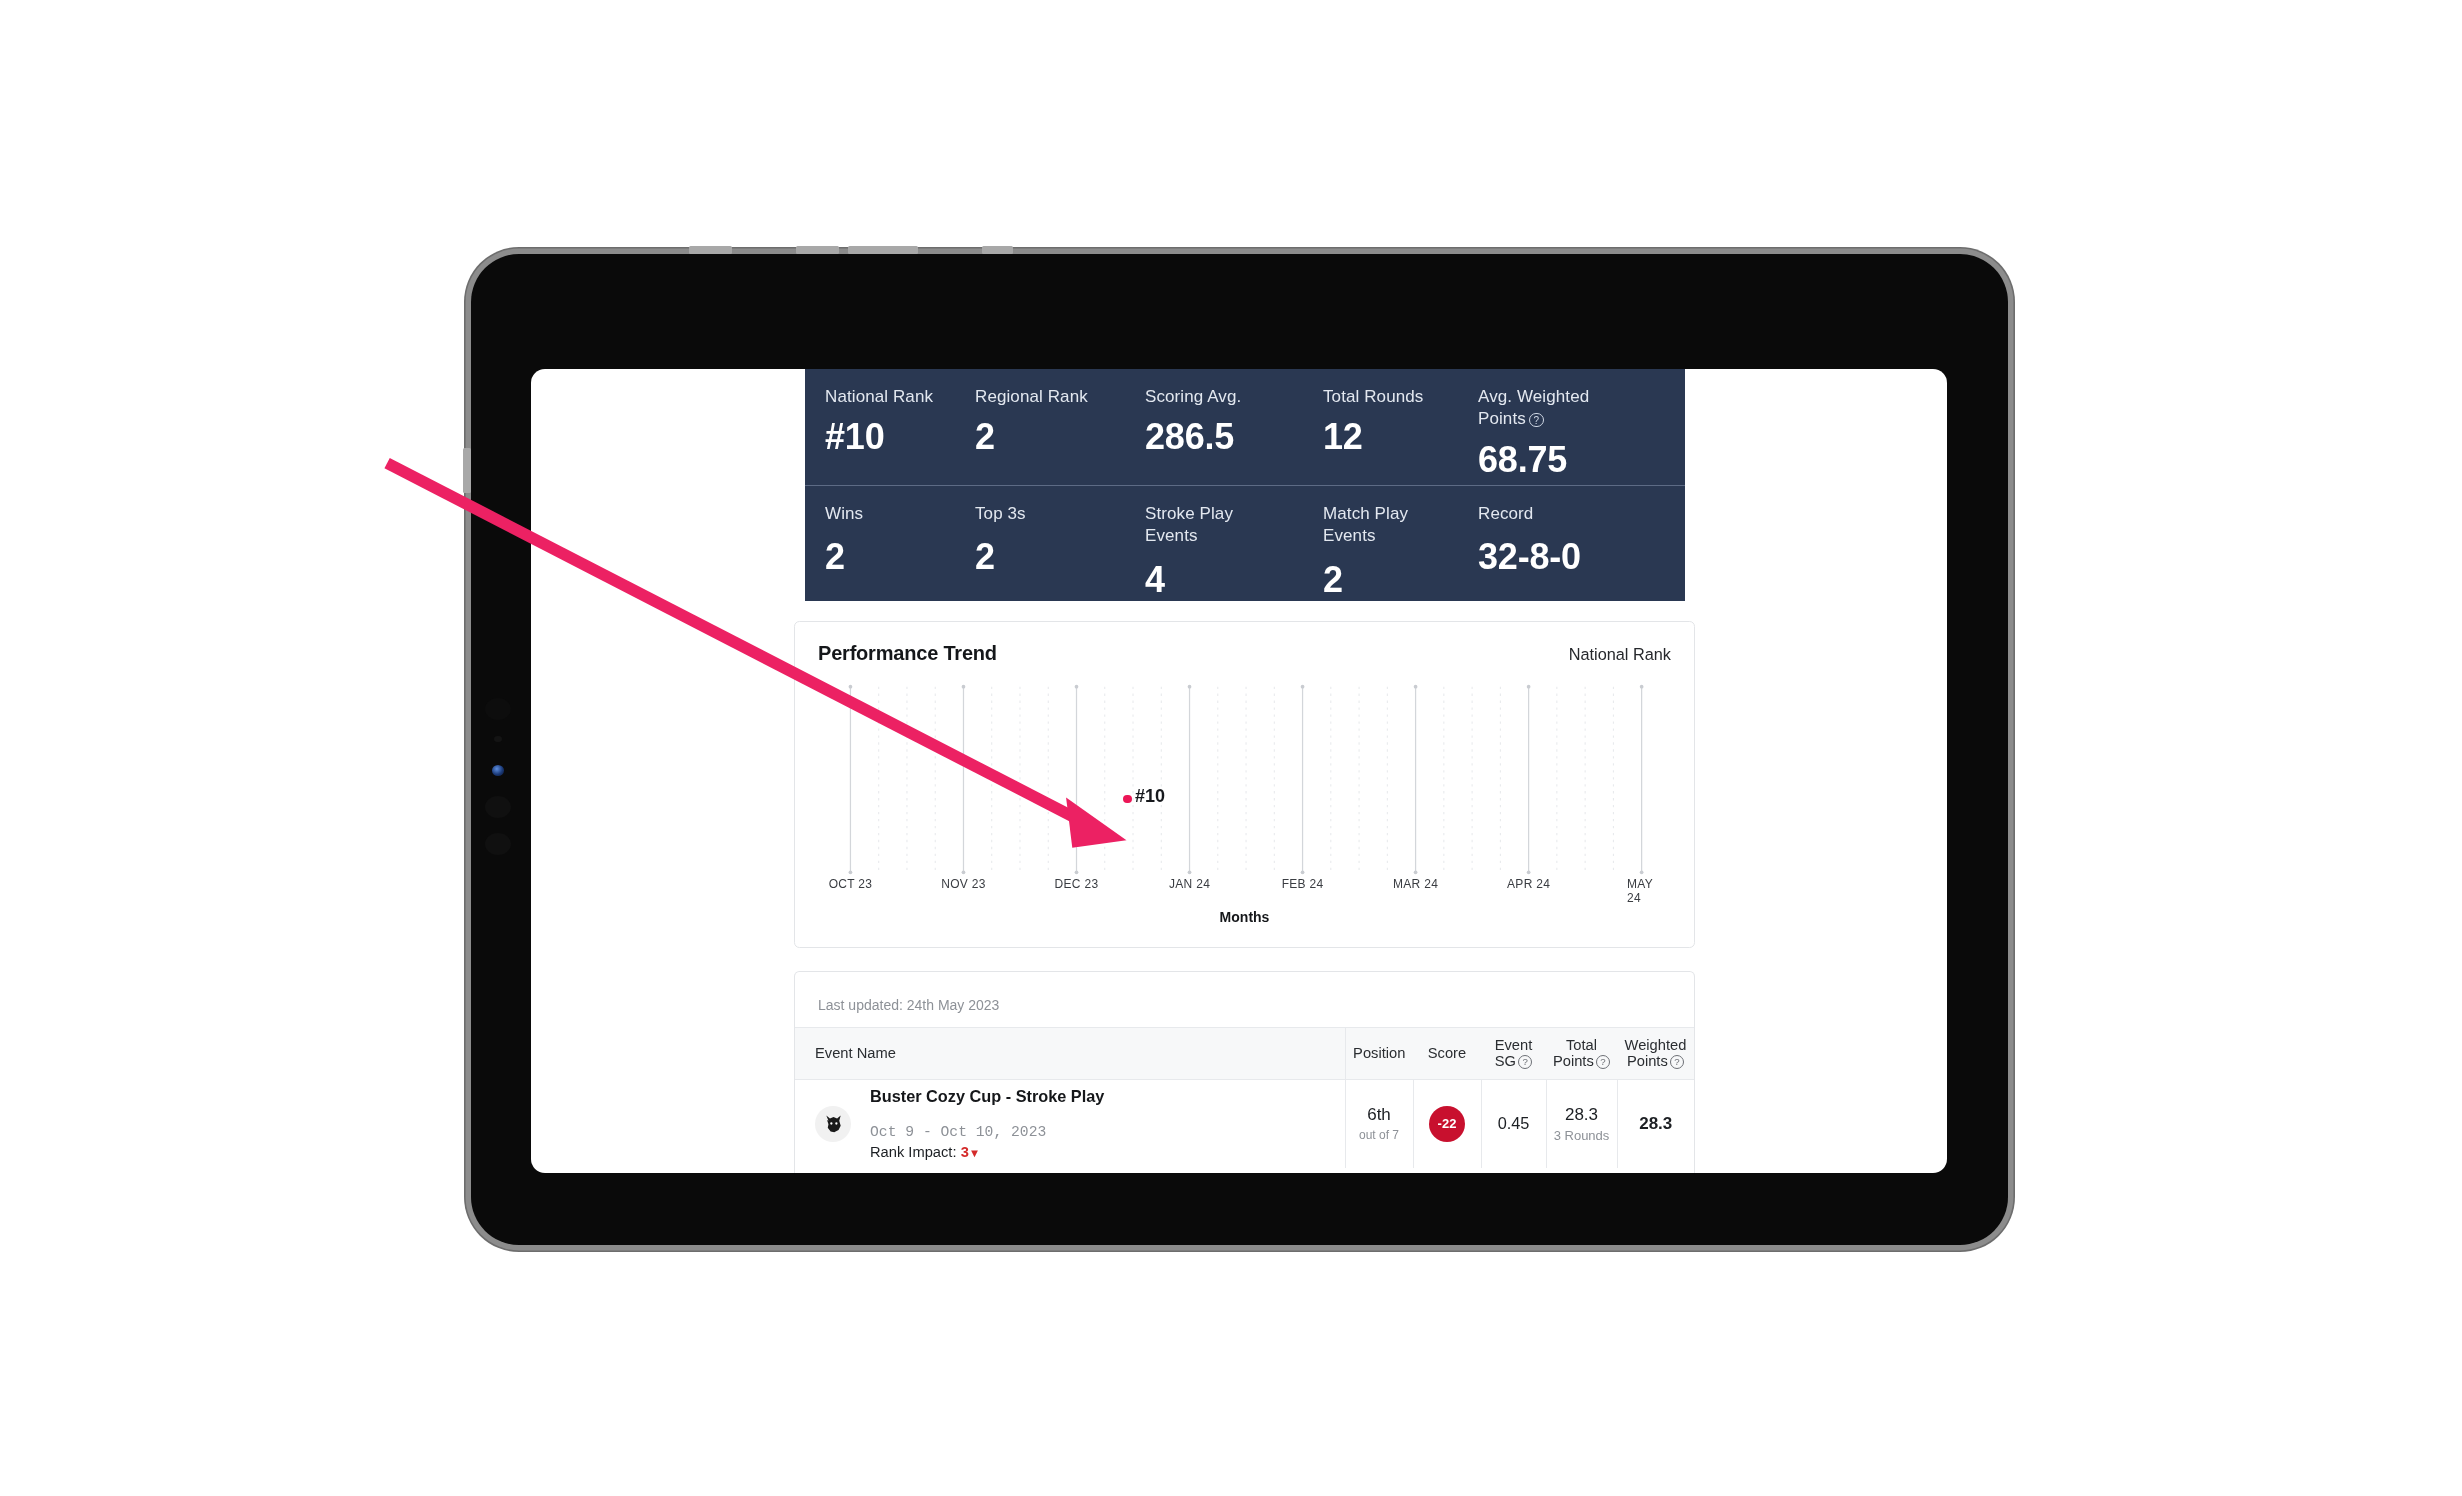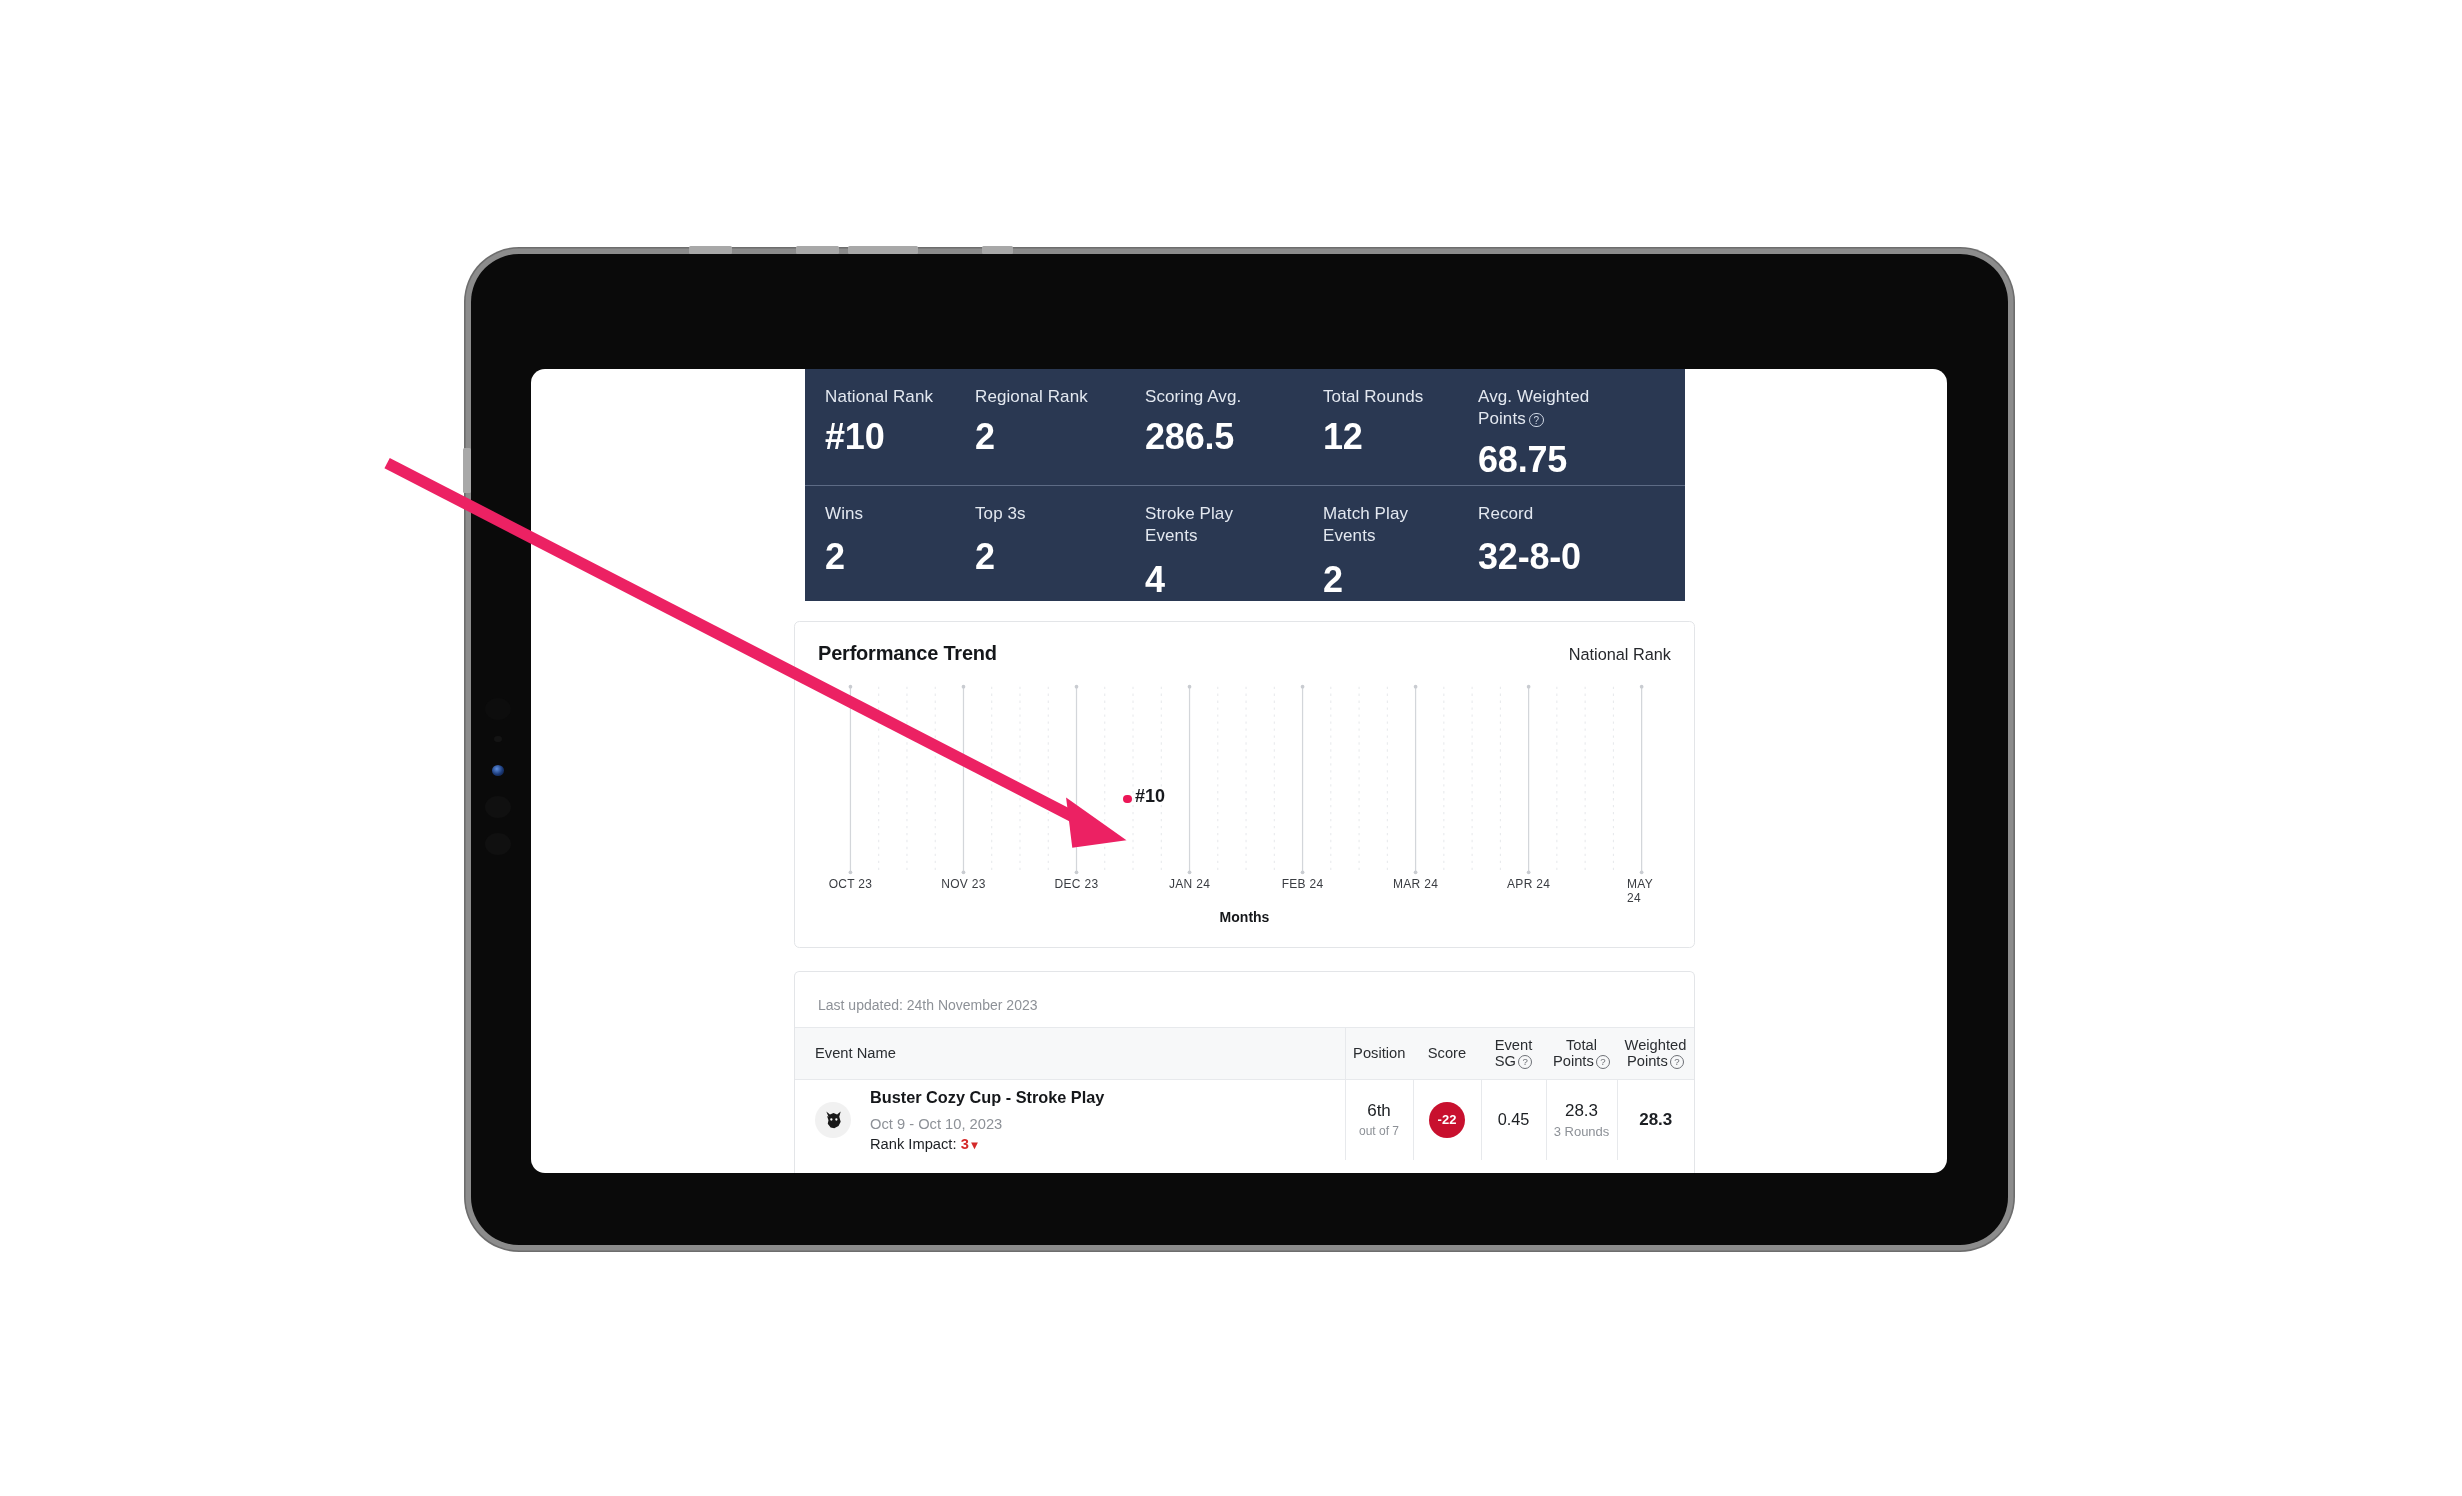--- a/index.html
+++ b/index.html
@@ -147,21 +147,21 @@
   .ev-table td.c-name { border-right: 1.2px solid #e7e9ec; text-align: left; padding-left: 20px; }
   .ev-table td.last { border-right: none; }
   .ev-table th.c-name { border-right: 1.2px solid #e7e9ec; }
 
   .ev-name-wrap { display: flex; align-items: center; gap: 19px; }
   .ev-logo {
     width: 36px; height: 36px; border-radius: 50%; background: #f1f1f1;
     display:flex; align-items:center; justify-content:center; flex: 0 0 36px;
   }
   .ev-n1 { font-size: 16.3px; font-weight: 700; color: #15171a; }
-  .ev-n2 { font-size: 14.7px; color: #8d9197; margin-top: 9px; }
+  .ev-n2 { font-size: 14.7px; color: #8d9197; margin-top: 18px; font-family: Liberation Mono, monospace; }
   .ev-n3 { font-size: 14.7px; color: #1c1f23; margin-top: 3.9px; }
   .ev-n3 .imp { color: #d42a2a; font-weight: 700; }
   .ev-n3 .tri { color: #d42a2a; font-size: 11.6px; }
 
   .pos-main { font-size: 17px; color:#1c1f23; }
   .pos-sub { font-size: 12px; color:#8d9197; margin-top: 3.1px; }
   .score-badge {
     display:inline-flex; align-items:center; justify-content:center;
     width: 36px; height: 36px; border-radius: 50%; background: #c8102e;
     color:#fff; font-size: 13px; font-weight: 700;
@@ -307,21 +307,21 @@
             <div class="xlab" style="left: 56.8064%;">FEB 24</div>
             <div class="xlab" style="left: 70.0569%;">MAR 24</div>
             <div class="xlab" style="left: 83.3075%;">APR 24</div>
             <div class="xlab" style="left: 96.558%;">MAY 24</div>
           </div>
         <div class="xtitle">Months</div>
       </div>
 
       <div class="card card-events">
         <div class="ev-head">
-          <div class="ev-sub">Last updated: 24th November 2023</div>
+          <div class="ev-sub">Last updated: 24th May 2023</div>
         </div>
         <table class="ev-table">
           <colgroup>
             <col>
               <col class="col-pos">
               <col class="col-score">
               <col class="col-sg">
               <col class="col-tp">
               <col class="col-wp">
           </colgroup>

